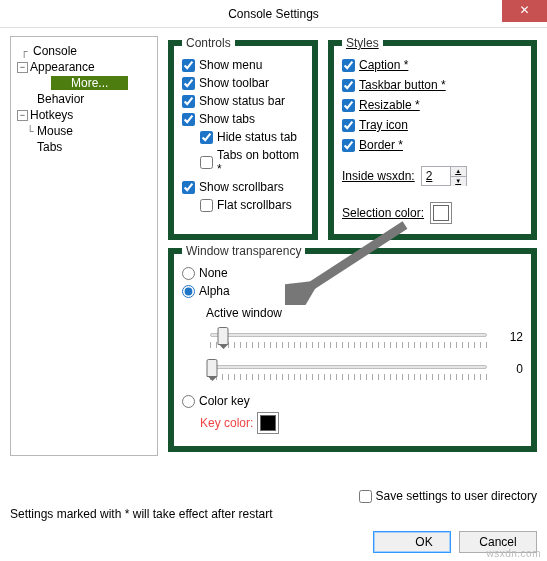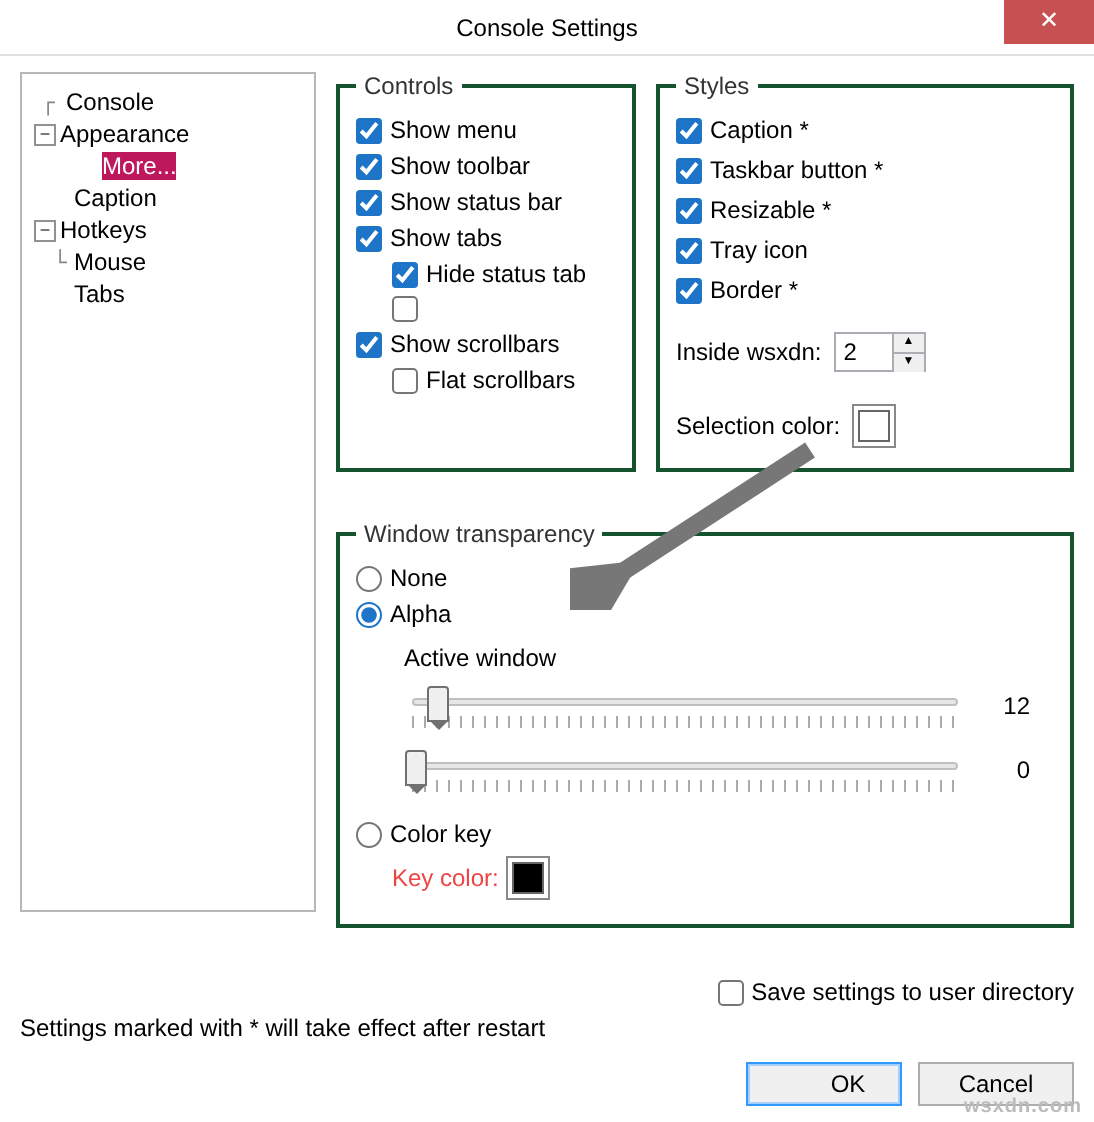--- a/index.html
+++ b/index.html
@@ -9,68 +9,68 @@
     .close-btn { position: absolute; right: 0; top: 0; width: 45px; height: 22px; background: #c75050; color: #fff; text-align: center; line-height: 20px; font-size: 13px; }
 
     .content { padding: 8px 10px 6px 10px; }
     .main-row { display: flex; gap: 10px; }
 
     .tree-box { width: 148px; height: 420px; border: 1px solid #b8b8b8; padding: 6px 4px; background: #fff; }
     .tree-item { white-space: nowrap; padding: 1px 2px; }
     .tree-row { display: flex; align-items: center; gap: 2px; }
     .tree-indent1 { padding-left: 8px; }
     .tree-indent2 { padding-left: 36px; }
-    .sel { background: #be185d; color: #fff; padding: 0 0; }
+    .sel { background: #4d7c0f; color: #fff; padding: 0 20px; }
     .tline { color: #888; font-family: monospace; font-size: 11px; display: inline-block; width: 14px; text-align: center; }
     .expander { display: inline-flex; width: 11px; height: 11px; border: 1px solid #919191; align-items: center; justify-content: center; font-size: 9px; line-height: 1; color: #333; cursor: pointer; background: #fff; }
 
     .right-col { flex: 1; }
     .top-groups { display: flex; gap: 10px; }
 
-    fieldset { border: 2px solid #14532d; padding: 6px 20px 10px 8px; }
+    fieldset { border: 6px solid #14532d; padding: 6px 8px 10px 8px; }
     legend { padding: 0 4px; color: #333; }
 
     .controls-box { width: 150px; }
-    .styles-box { flex: 1; }
+    .styles-box { flex: 1; text-decoration: underline; }
     .cb-row { display: flex; align-items: center; gap: 4px; padding: 2px 0; }
     .cb-sub { padding-left: 18px; }
     input[type=checkbox], input[type=radio] { width: 13px; height: 13px; accent-color: #1e74c6; }
     .styles-grid { display: grid; grid-template-columns: 1fr; gap: 2px 4px; }
     .ib-row { display: flex; align-items: center; gap: 6px; margin-top: 12px; }
     .spinner { display: inline-flex; border: 1px solid #abadb3; height: 20px; }
     .spinner input { border: none; width: 28px; padding: 0 4px; outline: none; }
     .spin-btns { display: flex; flex-direction: column; width: 16px; }
     .spin-btns div { flex: 1; background: #f0f0f0; border-left: 1px solid #abadb3; text-align: center; font-size: 6px; line-height: 9px; cursor: pointer; }
     .spin-btns div:first-child { border-bottom: 1px solid #abadb3; }
     .color-row { display: flex; align-items: center; gap: 6px; margin-top: 16px; }
     .color-swatch { width: 22px; height: 22px; border: 1px solid #888; display: inline-flex; padding: 2px; background: #fff; cursor: pointer; }
     .color-swatch-inner { flex: 1; border: 1px solid #666; }
 
-    .transp-box { margin-top: 24px; }
+    .transp-box { margin-top: 4px; }
     .slider-block { padding-left: 24px; margin-top: 6px; }
     .slider-label { margin-bottom: 4px; }
     .slider-row { display: flex; align-items: center; gap: 10px; }
     .slider { flex: 1; position: relative; height: 26px; }
     .slider-track { position: absolute; left: 4px; right: 4px; top: 9px; height: 4px; background: #e6e6e6; border: 1px solid #bfbfbf; border-radius: 2px; }
     .slider-ticks { position: absolute; left: 4px; right: 4px; top: 18px; height: 6px; background-image: repeating-linear-gradient(to right, #aaa 0, #aaa 1px, transparent 1px, transparent 6px); }
     .slider-thumb { position: absolute; top: 3px; width: 11px; height: 18px; background: #f0f0f0; border: 1px solid #707070; border-radius: 2px 2px 0 0; transform: translateX(-50%); }
     .slider-thumb::after { content: ""; position: absolute; left: 0; right: 0; bottom: -5px; height: 0; border-left: 5px solid transparent; border-right: 5px solid transparent; border-top: 5px solid #707070; }
     .slider-val { width: 22px; text-align: right; }
     .disabled { color: #ef4444; }
 
     .arrow-overlay { position: absolute; pointer-events: none; }
 
     .footer { position: absolute; left: 10px; right: 10px; bottom: 8px; }
     .save-row { display: flex; align-items: center; gap: 4px; margin: 6px 0 4px; justify-content: flex-end; }
     .note { margin: 4px 0 10px; }
     .btn-row { display: flex; justify-content: flex-end; gap: 8px; }
     .btn { min-width: 78px; height: 22px; border: 1px solid #adadad; background: #f0f0f0; cursor: pointer; padding: 0 8px; }
     .btn.default { border: 1px solid #3399ff; outline: 1px solid #a2cfff; outline-offset: -2px; padding-left: 32px; }
 
-    .watermark { position: absolute; right: 6px; bottom: 2px; font-size: 10px; color: #bbb; letter-spacing: 0.5px; font-weight: bold; }
+    .watermark { position: absolute; right: 6px; bottom: 2px; font-size: 10px; color: #bbb; letter-spacing: 0.5px; }
   </style>
 </head>
 <body>
 
 <div class="titlebar">
   <span>Console Settings</span>
   <div class="close-btn">
     <span>✕</span>
   </div>
 </div>
@@ -80,21 +80,21 @@
     <div class="tree-box">
       <div class="tree-item tree-row">
           <span class="tline">┌</span>
           <span>Console</span>
         </div>
       <div class="tree-item tree-row">
           <span class="expander">−</span>
           <span>Appearance</span>
         </div>
       <div class="tree-item tree-indent2"><span class="sel">More...</span></div>
-      <div class="tree-item tree-indent1"><span class="tline"></span><span>Caption</span></div>
+      <div class="tree-item tree-indent1"><span class="tline"></span><span>Behavior</span></div>
       <div class="tree-item tree-row">
           <span class="expander">−</span>
           <span>Hotkeys</span>
         </div>
       <div class="tree-item tree-indent1"><span class="tline">└</span><span>Mouse</span></div>
       <div class="tree-item tree-indent1"><span class="tline"></span><span>Tabs</span></div>
     </div>
 
     <div class="right-col">
       <div class="top-groups">
@@ -115,20 +115,21 @@
           <label class="cb-row">
               <input type="checkbox" checked="" style="">
               <span>Show tabs</span>
             </label>
           <label class="cb-row cb-sub">
               <input type="checkbox" checked="" style="">
               <span>Hide status tab</span>
             </label>
           <label class="cb-row cb-sub">
               <input type="checkbox" style="">
+              <span>Tabs on bottom *</span>
             </label>
           <label class="cb-row">
               <input type="checkbox" checked="" style="">
               <span>Show scrollbars</span>
             </label>
           <label class="cb-row cb-sub">
               <input type="checkbox" style="">
               <span>Flat scrollbars</span>
             </label>
         </fieldset>

